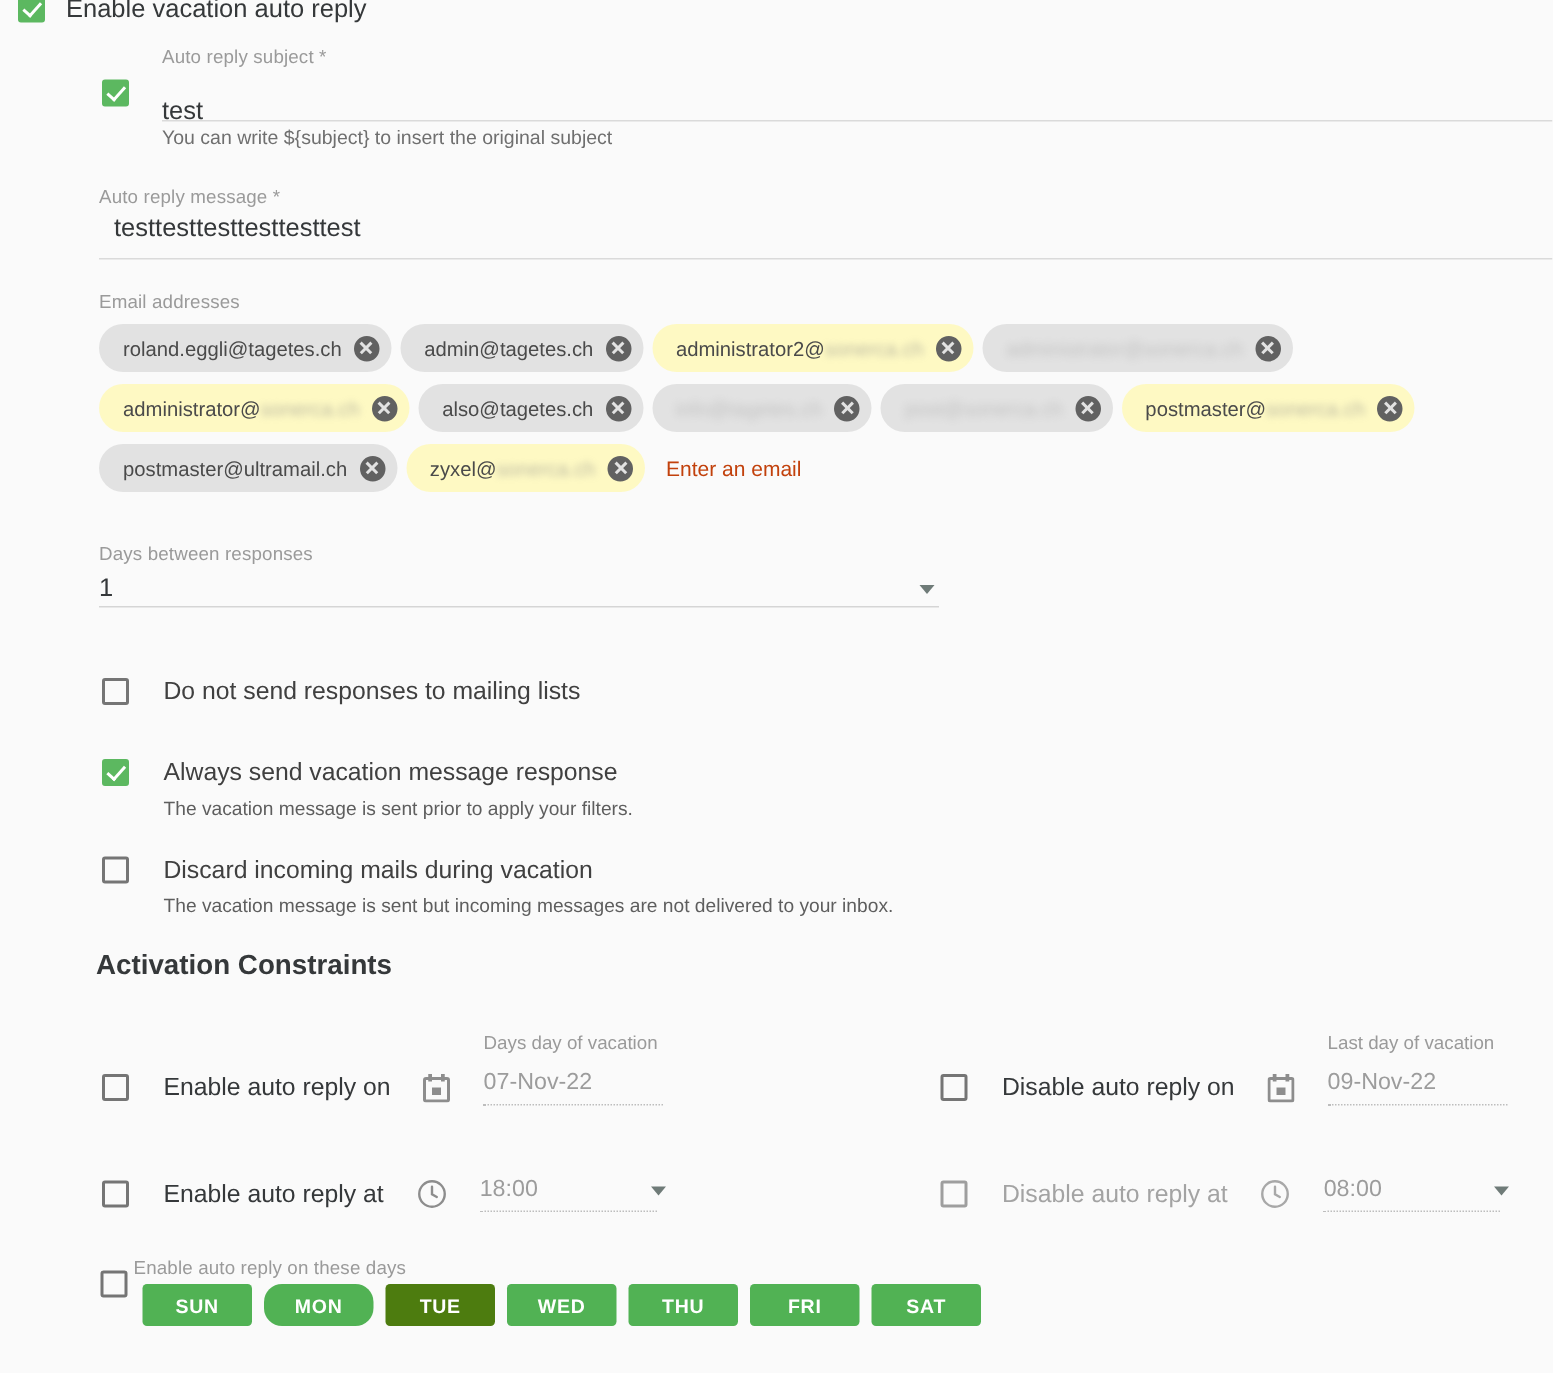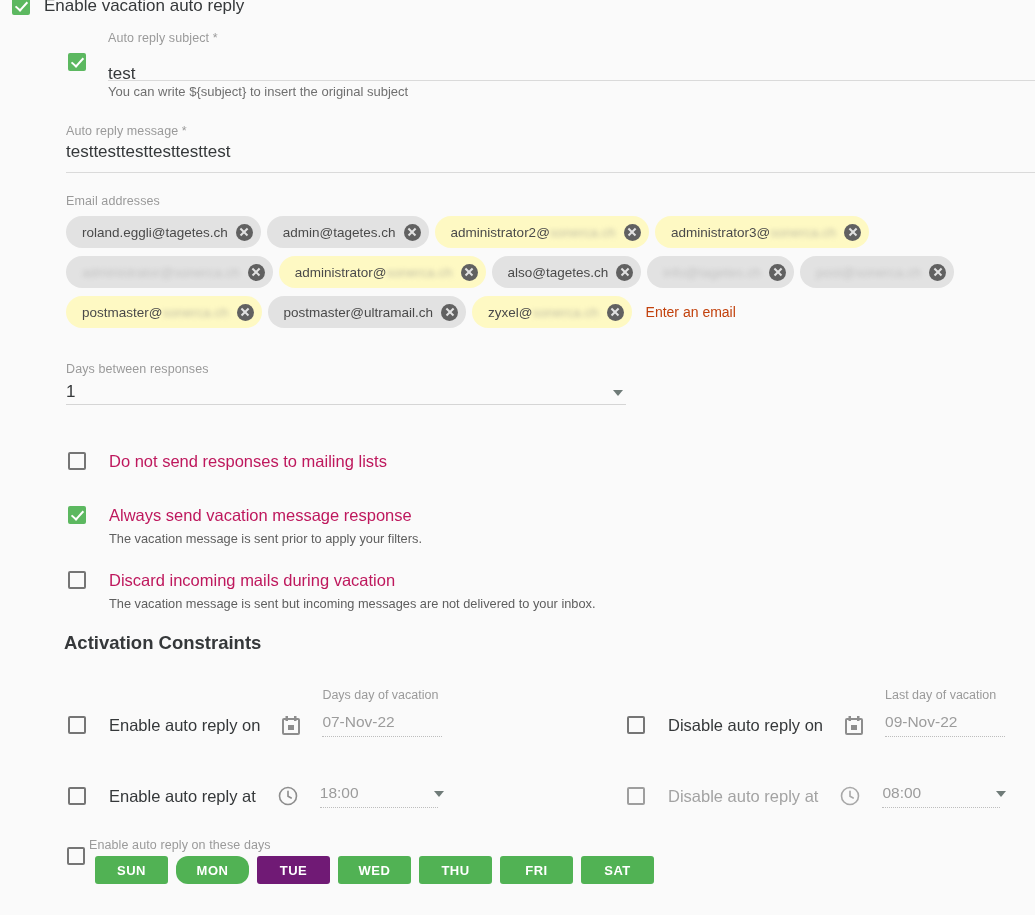--- a/index.html
+++ b/index.html
@@ -60,21 +60,21 @@
     width: 927px; height: 1px; background: #dadada;
   }
   .subject-hint {
     position: absolute; left: 108px; top: 84px;
     font-size: 13px; color: #6f6f6f;
   }
 
   
   .msg-label { position: absolute; left: 66px; top: 124px; }
   .msg-value {
-    position: absolute; left: 66px; top: 142px;
+    position: absolute; left: 76px; top: 142px;
     font-size: 17px; color: #35383a;
   }
   .msg-underline {
     position: absolute; left: 66px; top: 172px;
     width: 969px; height: 1px; background: #dadada;
   }
 
   
   .emails-label { position: absolute; left: 66px; top: 194px; }
   .chips {
@@ -133,21 +133,21 @@
   .caret {
     width: 0; height: 0;
     border-left: 5.5px solid transparent;
     border-right: 5.5px solid transparent;
     border-top: 6px solid #6f7b78;
   }
   .dbr-caret { position: absolute; left: 613px; top: 390px; }
 
   
   .opt { position: absolute; display: flex; gap: 23px; align-items: flex-start; }
-  .opt .otitle { font-size: 16.5px; color: #be185d; line-height: 18px; }
+  .opt .otitle { font-size: 16.5px; color: #404040; line-height: 18px; }
   .opt .odesc { font-size: 12.8px; color: #5e5e5e; margin-top: 7px; }
   .opt1 { left: 68px; top: 452px; }
   .opt2 { left: 68px; top: 506px; }
   .opt3 { left: 68px; top: 571px; }
 
   
   .sect-title {
     position: absolute; left: 64px; top: 632px;
     font-size: 18.5px; color: #35383a; font-weight: 600;
   }
@@ -227,27 +227,20 @@
         </span>
         <span class="chip-x"></span>
       </div>
       <div class="chip blurred">
         <span class="txt">
           <span>administrator2@</span>
           <span class="redacted">sonerca.ch</span>
         </span>
         <span class="chip-x"></span>
       </div>
-      <div class="chip blurred">
-        <span class="txt">
-          <span>administrator3@</span>
-          <span class="redacted">sonerca.ch</span>
-        </span>
-        <span class="chip-x"></span>
-      </div>
       <div class="chip full">
         <span class="txt">
           <span>administrator@sonerca.ch</span>
         </span>
         <span class="chip-x"></span>
       </div>
       <div class="chip blurred">
         <span class="txt">
           <span>administrator@</span>
           <span class="redacted">sonerca.ch</span>
@@ -387,20 +380,20 @@
       <span class="field-val dotted" style="width:118px">08:00</span>
       <span class="caret" style="position:absolute;right:-6px;top:7px"></span>
     </span>
   </div>
 
   <span class="cb days-cb"></span>
   <div class="fld-label days-label">Enable auto reply on these days</div>
   <div class="days-row" id="days-row">
       <button class="daybtn" style="background: rgb(81, 178, 84);">SUN</button>
       <button class="daybtn" style="background: rgb(81, 178, 84); border-radius: 12px;">MON</button>
-      <button class="daybtn" style="background: #701a75;">TUE</button>
+      <button class="daybtn" style="background: #4d7c0f;">TUE</button>
       <button class="daybtn" style="background: rgb(81, 178, 84);">WED</button>
       <button class="daybtn" style="background: rgb(81, 178, 84);">THU</button>
       <button class="daybtn" style="background: rgb(81, 178, 84);">FRI</button>
       <button class="daybtn" style="background: rgb(81, 178, 84);">SAT</button>
     </div>
 
 </div>
 
 </body></html>

